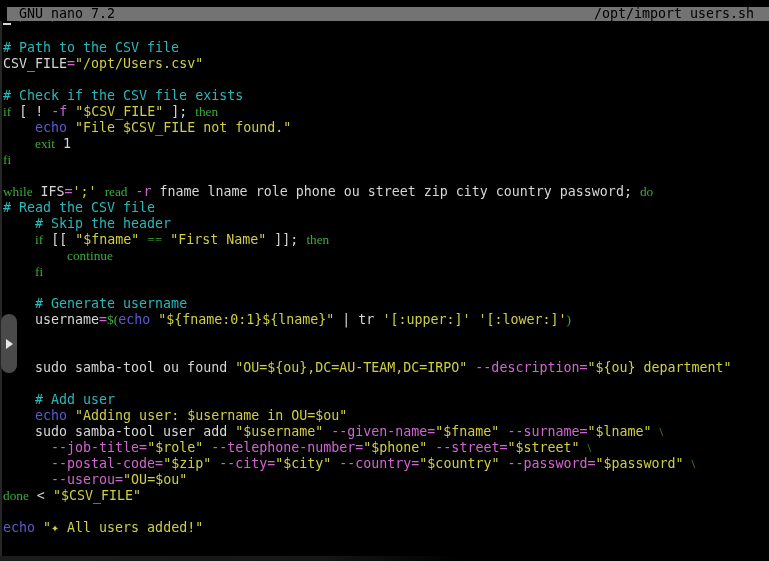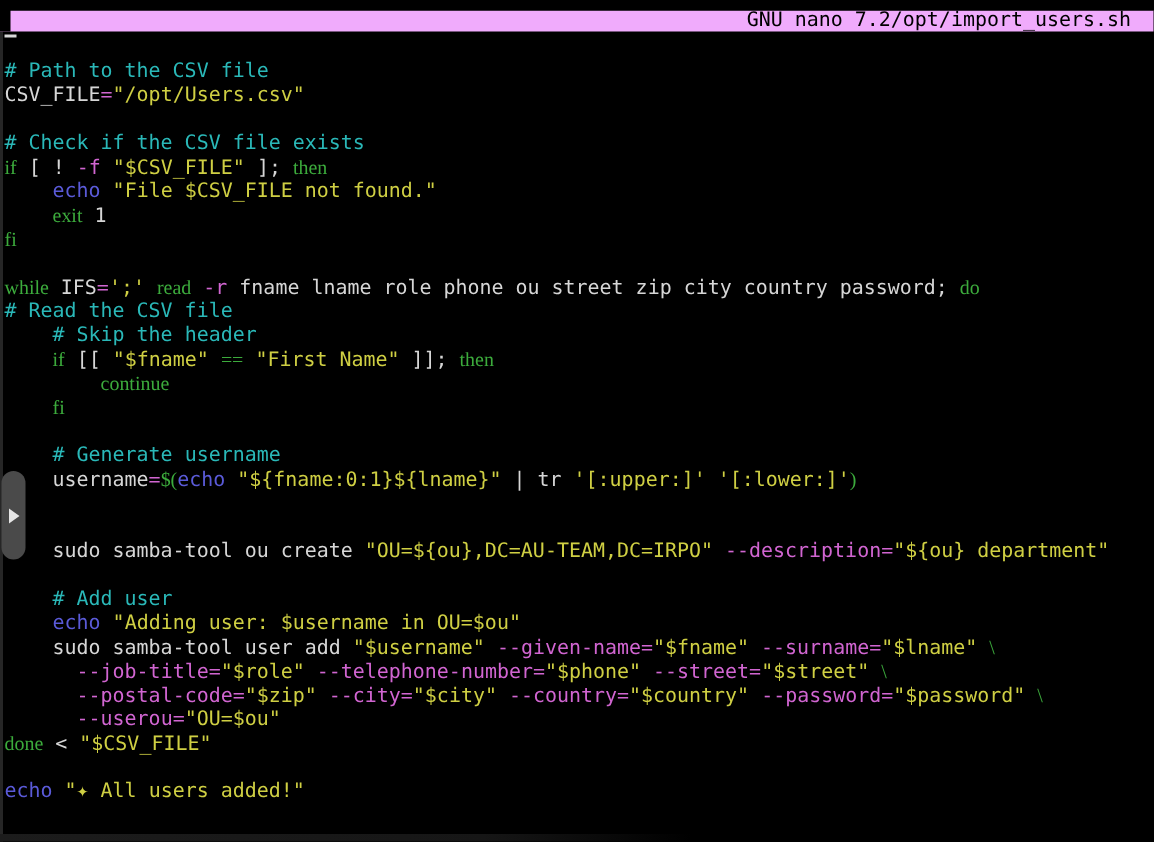--- a/index.html
+++ b/index.html
@@ -3,24 +3,24 @@
 <meta charset="utf-8">
 <style>
   html,body{margin:0;padding:0;background:#000;}
   body{
     width:769px;height:561px;position:relative;overflow:hidden;
     font-family:"DejaVu Sans Mono","Liberation Mono",monospace;
   }
   .left-border{position:absolute;left:0;top:0;width:2px;height:561px;background:#262626;z-index:1;}
   .top-strip{position:absolute;left:0;top:0;width:769px;height:7px;background:#000;z-index:2;}
   .titlebar{
-    position:absolute;left:0;top:7px;width:769px;height:14px;background:#f0abfc;
+    position:absolute;left:0;top:7px;width:769px;height:14px;background:#737373;
     color:#000;font-size:13.3px;line-height:14px;z-index:1;
-    display:flex;justify-content:flex-end;box-sizing:border-box;
-    padding:0 15px 0 19px;white-space:pre;
+    display:flex;justify-content:space-between;box-sizing:border-box;
+    padding:0 15px 0 19px;white-space:pre;gap:28px;
   }
   .corner-notch{position:absolute;left:0;top:0;width:7px;height:21px;background:#000;z-index:3;}
   .content{
     position:absolute;left:3px;top:8px;z-index:0;
     font-size:13.3px;line-height:16px;color:#d6d6d6;
   }
   .line{height:16px;white-space:pre;}
   .seg-w{color:#d6d6d6;margin-top:40px;}
   .seg-c{color:#2ab8b8;}
   .seg-k{color:#3cab3c;font-family:Liberation Serif, serif;}
@@ -70,21 +70,21 @@
     <div class="line"><span class="seg-c"># Read the CSV file</span></div>
     <div class="line"><span class="seg-w">    </span><span class="seg-c"># Skip the header</span></div>
     <div class="line"><span class="seg-w">    </span><span class="seg-k">if</span><span class="seg-w"> [[ </span><span class="seg-s">"$fname"</span><span class="seg-w"> </span><span class="seg-k">==</span><span class="seg-w"> </span><span class="seg-s">"First Name"</span><span class="seg-w"> ]]; </span><span class="seg-k">then</span></div>
     <div class="line"><span class="seg-w">        </span><span class="seg-k">continue</span></div>
     <div class="line"><span class="seg-w">    </span><span class="seg-k">fi</span></div>
     <div class="line"></div>
     <div class="line"><span class="seg-w">    </span><span class="seg-c"># Generate username</span></div>
     <div class="line"><span class="seg-w">    username</span><span class="seg-f">=</span><span class="seg-k">$(</span><span class="seg-b">echo</span><span class="seg-w"> </span><span class="seg-s">"${fname:0:1}${lname}"</span><span class="seg-w"> | tr </span><span class="seg-s">'[:upper:]'</span><span class="seg-w"> </span><span class="seg-s">'[:lower:]'</span><span class="seg-k">)</span></div>
     <div class="line"></div>
     <div class="line"><span class="seg-w">    </span></div>
-    <div class="line"><span class="seg-w">    sudo samba-tool ou create </span><span class="seg-s">"OU=${ou},DC=AU-TEAM,DC=IRPO"</span><span class="seg-w"> </span><span class="seg-f">--description=</span><span class="seg-s">"${ou} department"</span></div>
+    <div class="line"><span class="seg-w">    sudo samba-tool ou found </span><span class="seg-s">"OU=${ou},DC=AU-TEAM,DC=IRPO"</span><span class="seg-w"> </span><span class="seg-f">--description=</span><span class="seg-s">"${ou} department"</span></div>
     <div class="line"></div>
     <div class="line"><span class="seg-w">    </span><span class="seg-c"># Add user</span></div>
     <div class="line"><span class="seg-w">    </span><span class="seg-b">echo</span><span class="seg-w"> </span><span class="seg-s">"Adding user: $username in OU=$ou"</span></div>
     <div class="line"><span class="seg-w">    sudo samba-tool user add </span><span class="seg-s">"$username"</span><span class="seg-w"> </span><span class="seg-f">--given-name=</span><span class="seg-s">"$fname"</span><span class="seg-w"> </span><span class="seg-f">--surname=</span><span class="seg-s">"$lname"</span><span class="seg-w"> </span><span class="seg-k">\</span></div>
     <div class="line"><span class="seg-w">      </span><span class="seg-f">--job-title=</span><span class="seg-s">"$role"</span><span class="seg-w"> </span><span class="seg-f">--telephone-number=</span><span class="seg-s">"$phone"</span><span class="seg-w"> </span><span class="seg-f">--street=</span><span class="seg-s">"$street"</span><span class="seg-w"> </span><span class="seg-k">\</span></div>
     <div class="line"><span class="seg-w">      </span><span class="seg-f">--postal-code=</span><span class="seg-s">"$zip"</span><span class="seg-w"> </span><span class="seg-f">--city=</span><span class="seg-s">"$city"</span><span class="seg-w"> </span><span class="seg-f">--country=</span><span class="seg-s">"$country"</span><span class="seg-w"> </span><span class="seg-f">--password=</span><span class="seg-s">"$password"</span><span class="seg-w"> </span><span class="seg-k">\</span></div>
     <div class="line"><span class="seg-w">      </span><span class="seg-f">--userou=</span><span class="seg-s">"OU=$ou"</span></div>
     <div class="line"><span class="seg-k">done</span><span class="seg-w"> &lt; </span><span class="seg-s">"$CSV_FILE"</span></div>
     <div class="line"></div>
     <div class="line"><span class="seg-b">echo</span><span class="seg-w"> </span><span class="seg-s">"✦ All users added!"</span></div>

